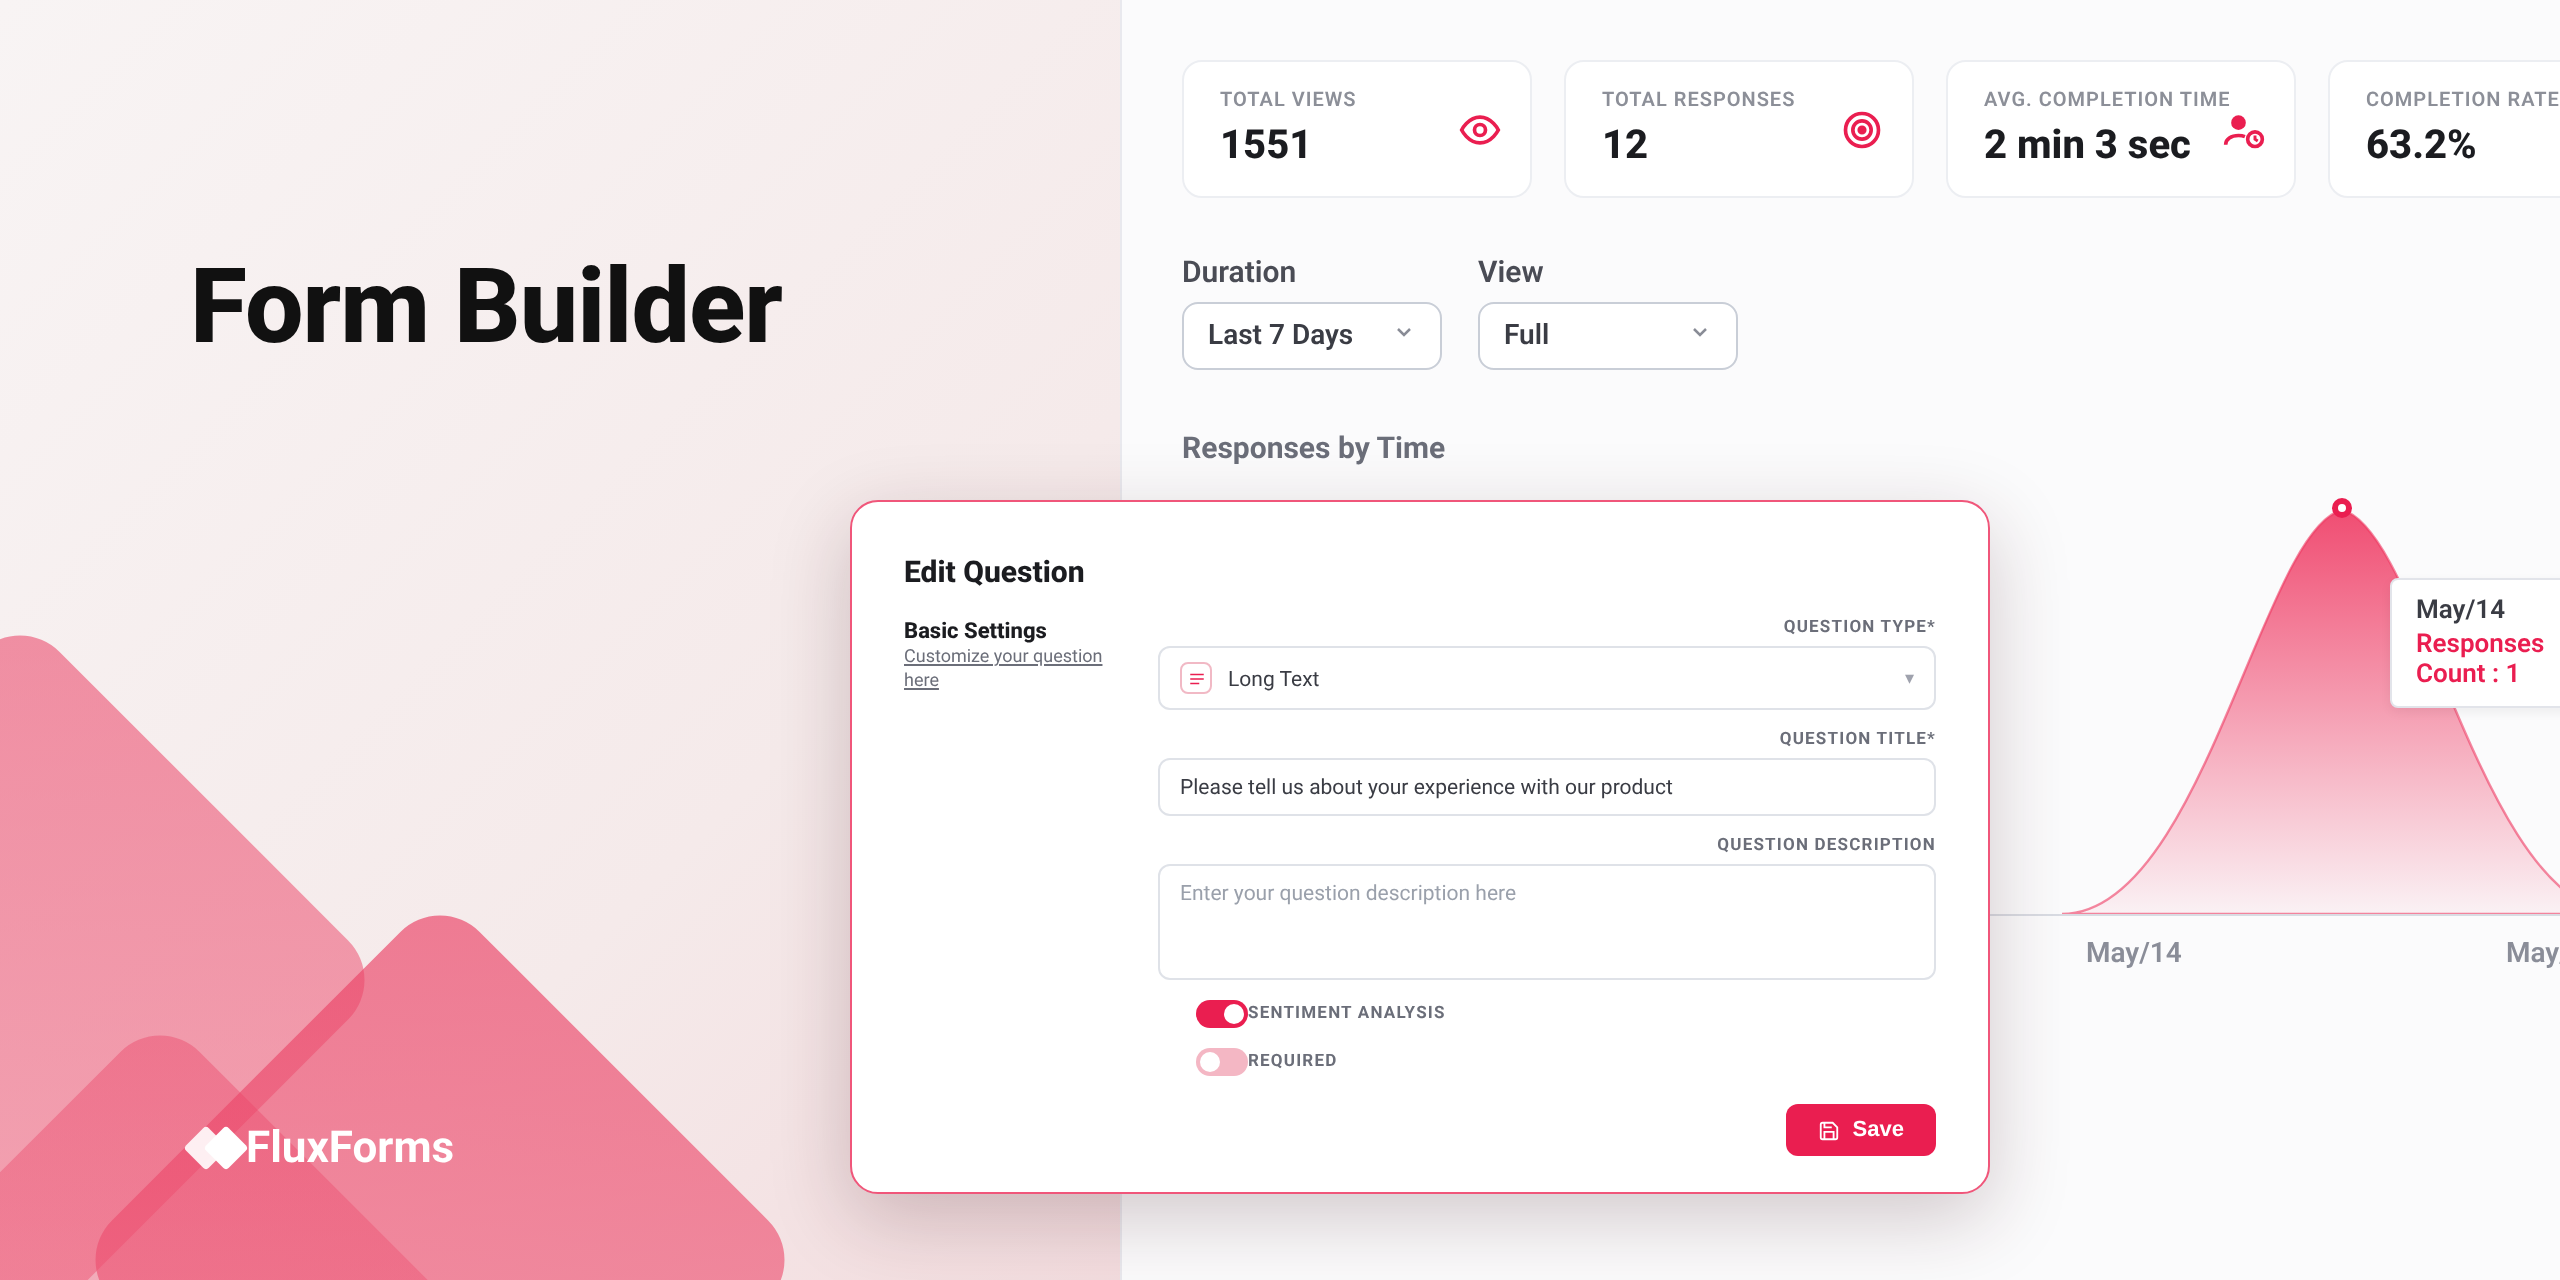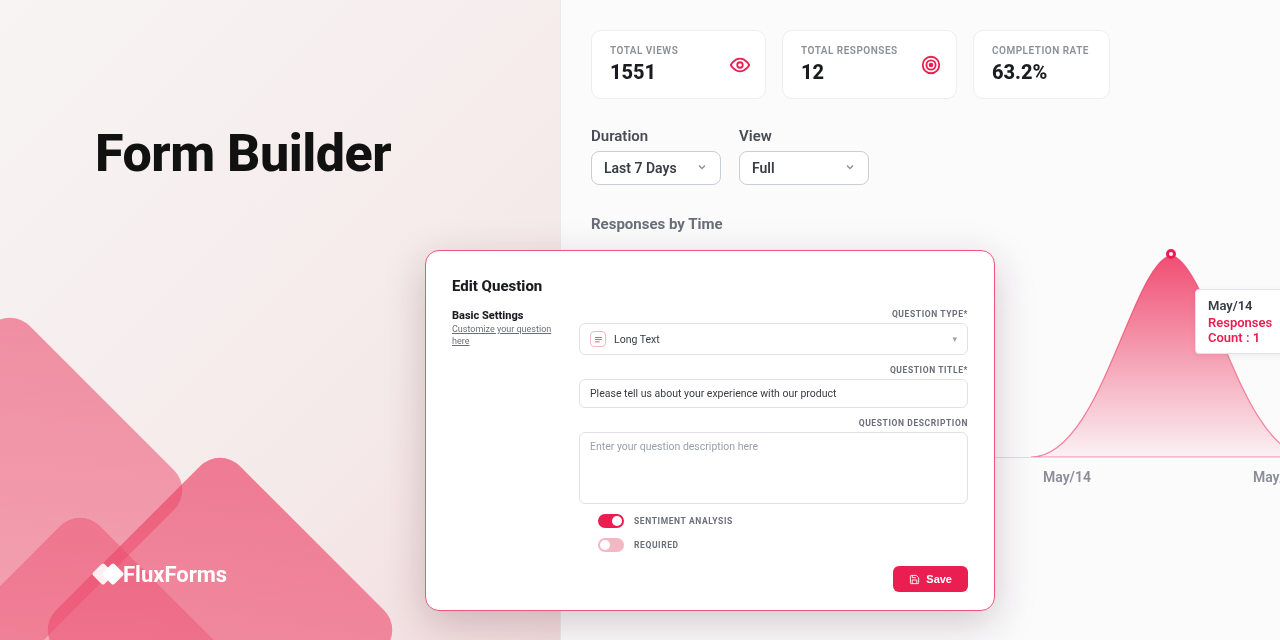--- a/index.html
+++ b/index.html
@@ -173,23 +173,23 @@
   .select {
     display:flex; align-items:center; gap:8px; justify-content: flex-start; position:relative;
     cursor: pointer;
   }
   .select .sel-icon{
     width:16px;height:16px;border:1px solid #f1b9c5;border-radius:4px;
     display:flex;align-items:center;justify-content:center;color:#ea1e50;font-size:9px;
   }
   .select .sel-chev{ margin-left:auto; color:#9fa2ad;font-size:9px;}
   .textarea {
-    height: 72px; color:#9aa0ab;
-  }
-  .toggle-row{ display:flex; align-items:center; gap:10px;padding-left:19px;}
+    height: 58px; color:#9aa0ab;
+  }
+  .toggle-row{ display:flex; align-items:center; padding-left:19px;}
   .toggle {
     width:26px; height:14px; border-radius:10px; position:relative; cursor:pointer;
   }
   .toggle::after{
     content:""; position:absolute; width:10px;height:10px;background:#fff;border-radius:50%;
     top:2px;
   }
   .toggle.on{ background:#ea1e50;} .toggle.on::after{ right:2px;}
   .toggle.off{ background:#f4b7c4;} .toggle.off::after{ left:2px;}
   .toggle-label{ font-size:8.5px; letter-spacing:.6px; font-weight:700; color:#6b6e79;}
@@ -233,20 +233,30 @@
           <circle cx="12" cy="12" r="3"></circle>
         </svg>
     </div>
     <div class="stat-card">
       <div class="stat-label">TOTAL RESPONSES</div>
       <div class="stat-value">12</div>
       <svg class="stat-icon" viewBox="0 0 24 24" fill="none" stroke="currentColor" stroke-width="2">
           <circle cx="12" cy="12" r="9"></circle>
           <circle cx="12" cy="12" r="5"></circle>
           <circle cx="12" cy="12" r="1.5" fill="currentColor"></circle>
+        </svg>
+    </div>
+    <div class="stat-card">
+      <div class="stat-label">AVG. COMPLETION TIME</div>
+      <div class="stat-value">2 min 3 sec</div>
+      <svg class="stat-icon" viewBox="0 0 24 24" fill="currentColor">
+          <circle cx="9" cy="8" r="4"></circle>
+          <path d="M2 20c0-3 3-5 7-5 1.3 0 2.5.2 3.5.6" fill="none" stroke="currentColor" stroke-width="2"></path>
+          <circle cx="18" cy="17" r="4" fill="none" stroke="currentColor" stroke-width="2"></circle>
+          <path d="M18 15v2l1.5 1" stroke="currentColor" stroke-width="1.6" fill="none"></path>
         </svg>
     </div>
     <div class="stat-card last">
       <div class="stat-label">COMPLETION RATE</div>
       <div class="stat-value">63.2%</div>
     </div>
   </div>
 
   <div class="filters">
     <div class="filter">

